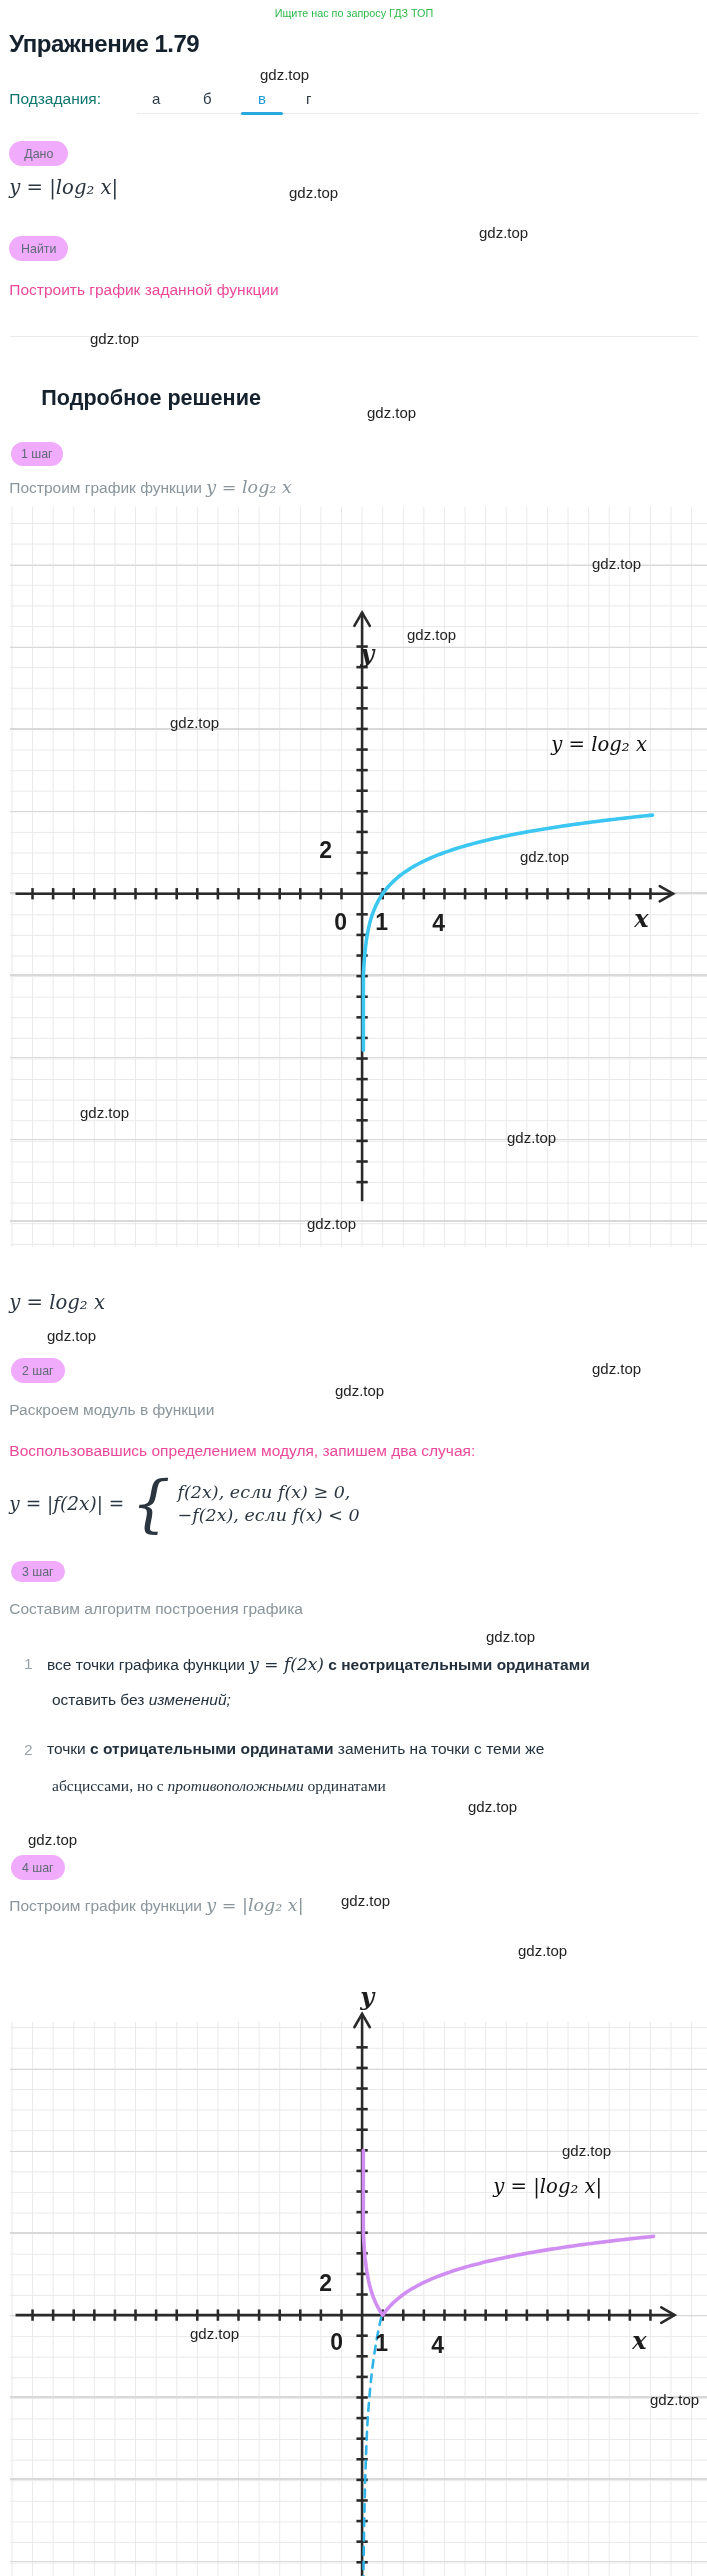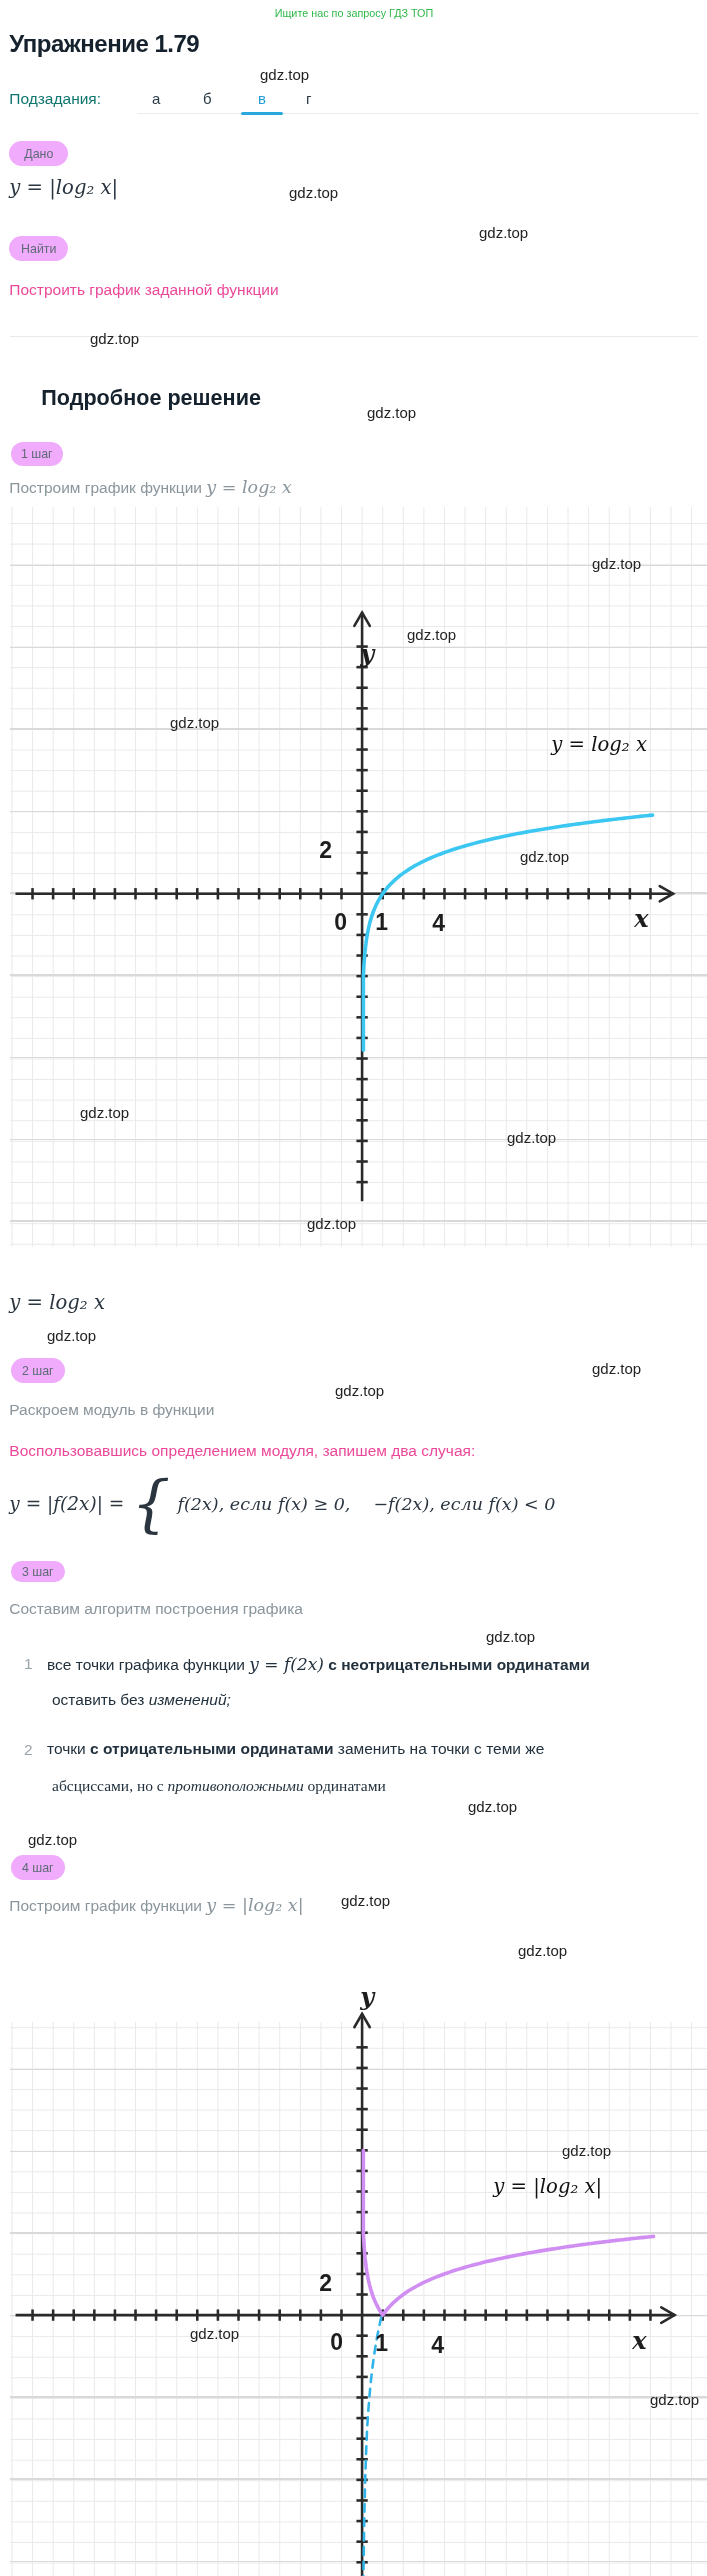--- a/index.html
+++ b/index.html
@@ -34,21 +34,21 @@
       linear-gradient(to right, #e9e9e9 1px, transparent 1px),
       linear-gradient(to bottom, #e9e9e9 1px, transparent 1px);
     background-size: 20.6px 82px, 20.6px 20.6px, 20.6px 20.6px;
   }
   .axis-num { position:absolute; font-size:23px; font-weight:700; color:#1d1d1d; z-index:4; }
   .axis-letter { position:absolute; font-family:"DejaVu Serif", serif; font-style:italic; font-weight:700; font-size:24px; color:#1d1d1d; z-index:4; }
   .curve-label { position:absolute; font-family:"DejaVu Serif", serif; font-style:italic; font-size:19.6px; color:#111; z-index:4; white-space:nowrap; }
   .cases { left:9.3px; top:1475px; display:flex; align-items:center; gap:7.2px; }
   .cases .lhs { font-size:18.5px; }
   .cases .brace { font-family:"DejaVu Serif", serif; font-size:61px; font-weight:400; color:#2a3540; line-height:57px; }
-  .cases .col { display:flex; flex-direction:row; gap:23px; }
+  .cases .col { display:flex; flex-direction:column; gap:3px; }
   .cases .col div { font-size:17.5px; }
   .list-num { position:absolute; font-size:15.5px; color:#9aa4ab; }
   .list-line { position:absolute; font-size:15.5px; color:#22313d; white-space:nowrap; }
   .list-line b { font-weight:700; }
   .list-line .it { font-style:italic; }
 </style>
 </head>
 <body>
 
 <div class="abs header-link">Ищите нас по запросу ГДЗ ТОП</div>

